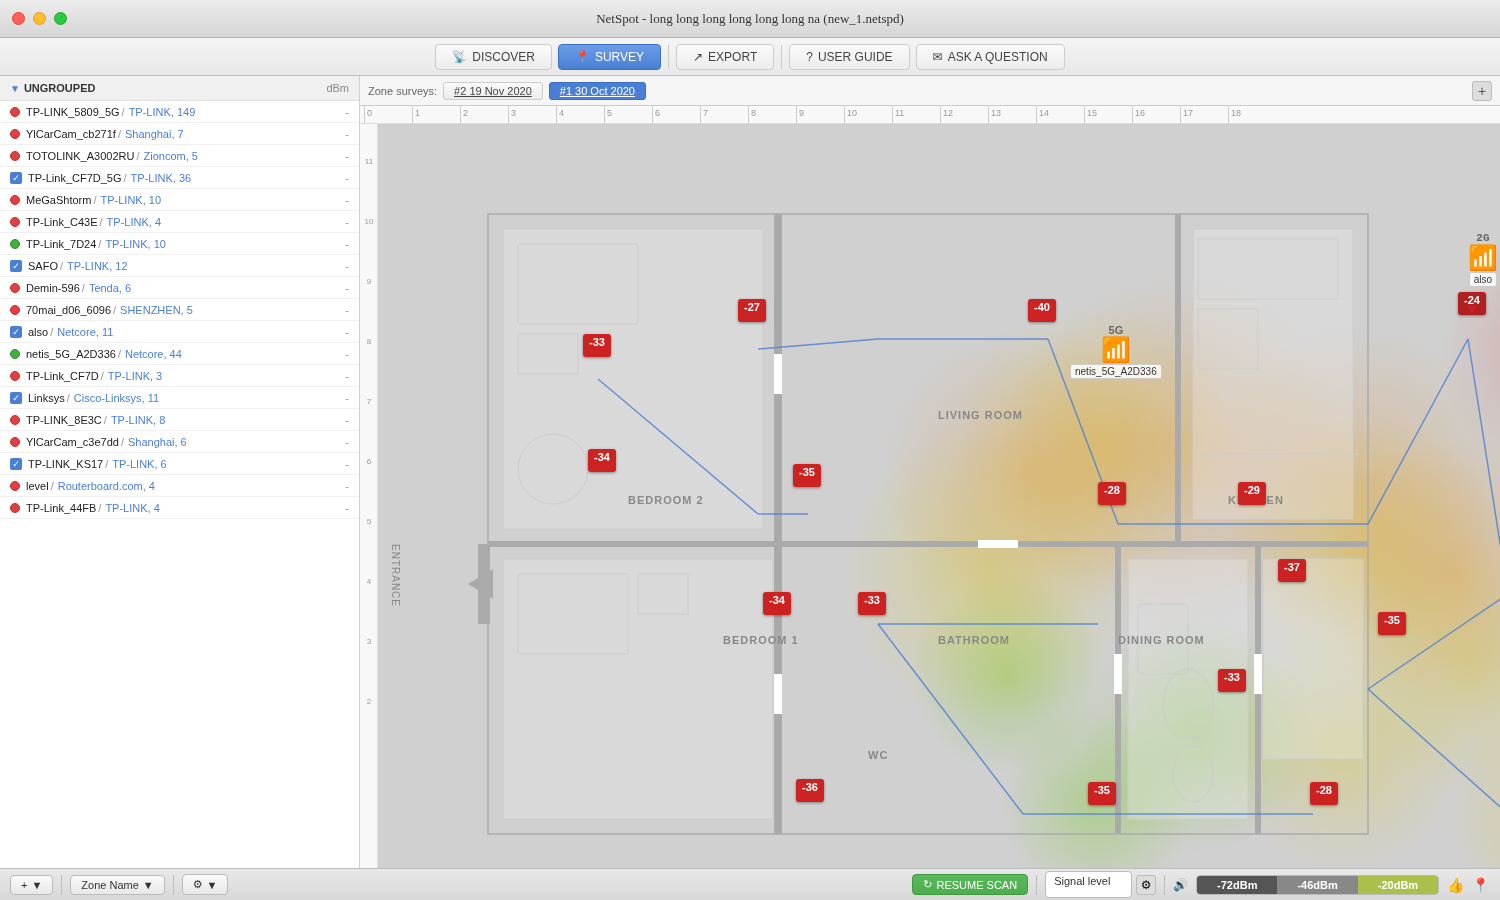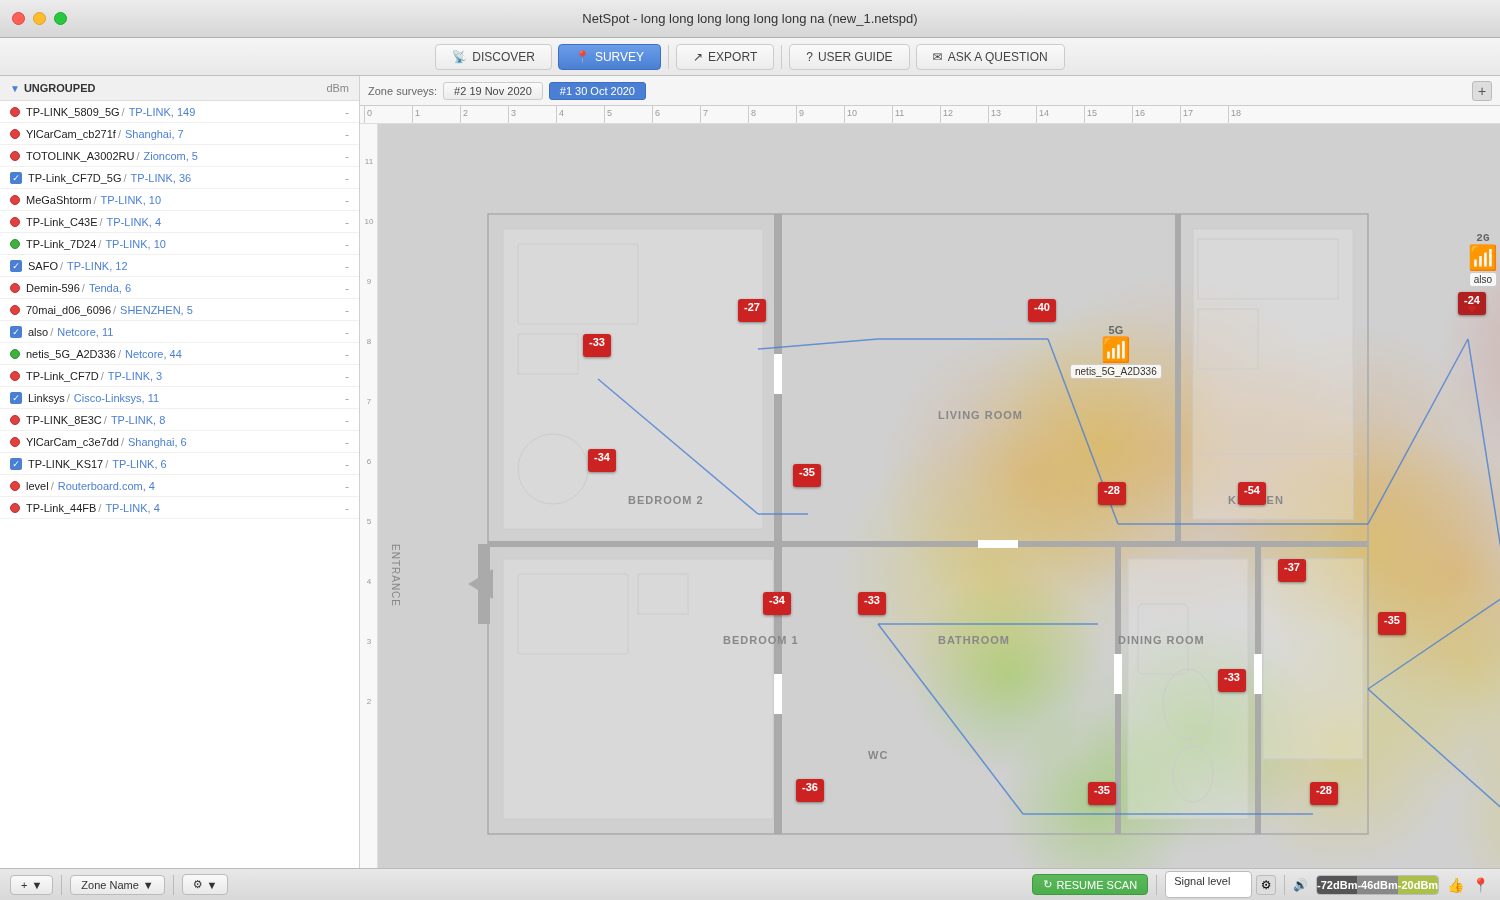--- a/index.html
+++ b/index.html
@@ -9,21 +9,21 @@
     #titlebar {
       height: 38px; background: linear-gradient(180deg, #ececec 0%, #d6d6d6 100%);
       display: flex; align-items: center; justify-content: center;
       position: relative; border-bottom: 1px solid #b0b0b0;
     }
     #titlebar .traffic-lights { position: absolute; left: 12px; display: flex; gap: 8px; }
     .tl { width: 13px; height: 13px; border-radius: 50%; }
     .tl.red { background: #ff5f57; border: 1px solid #e0443e; }
     .tl.yellow { background: #ffbd2e; border: 1px solid #dea123; }
     .tl.green { background: #28c940; border: 1px solid #1aab29; }
-    #titlebar .title { font-size: 13px; color: #333; font-weight: 500; }
+    #titlebar .title { font-size: 13px; color: #333; font-weight: 500; font-family: Liberation Serif, serif; }
 
     
     #toolbar {
       height: 38px; background: linear-gradient(180deg, #f5f5f5 0%, #e8e8e8 100%);
       display: flex; align-items: center; justify-content: center; gap: 0;
       border-bottom: 1px solid #c0c0c0;
     }
     .toolbar-btn {
       display: flex; align-items: center; gap: 5px;
       padding: 5px 16px; font-size: 12px; color: #444;
@@ -70,20 +70,21 @@
     #zone-bar {
       height: 30px; background: #f5f5f5; border-bottom: 1px solid #ccc;
       display: flex; align-items: center; padding: 0 8px; gap: 6px;
     }
     .zone-label { font-size: 11px; color: #666; }
     .zone-tab {
       padding: 2px 10px; font-size: 11px; border-radius: 3px;
       cursor: pointer; border: 1px solid #ccc;
       background: linear-gradient(180deg, #fafafa 0%, #ececec 100%);
       color: #444;
+      text-decoration: underline;
     }
     .zone-tab.active {
       background: #4a7fd4; color: white; border-color: #3a6fc4;
     }
     .zone-add { margin-left: auto; width: 20px; height: 20px; background: #ddd; border: 1px solid #bbb; border-radius: 3px; display: flex; align-items: center; justify-content: center; font-size: 14px; cursor: pointer; color: #555; }
 
     #ruler { height: 18px; background: #f8f8f8; border-bottom: 1px solid #ddd; position: relative; overflow: hidden; }
     .ruler-marks { display: flex; align-items: flex-end; height: 100%; padding-left: 4px; }
     .ruler-mark { font-size: 9px; color: #999; min-width: 48px; border-left: 1px solid #ccc; padding-left: 2px; height: 100%; display: flex; align-items: flex-start; padding-top: 2px; }
 
@@ -134,21 +135,21 @@
     .bottom-right { margin-left: auto; display: flex; align-items: center; gap: 8px; }
     .signal-select {
       padding: 3px 20px 10px 8px; font-size: 11px; border-radius: 4px;
       border: 1px solid #bbb; background: white; color: #333;
       appearance: none; -webkit-appearance: none; cursor: pointer;
     }
     .dbm-display {
       display: flex; align-items: center; gap: 0;
       border: 1px solid #bbb; border-radius: 4px; overflow: hidden;
     }
-    .dbm-seg { padding: 3px 0; font-size: 11px; font-weight: 600; }
+    .dbm-seg { padding: 3px 20px; font-size: 11px; font-weight: 600; }
     .dbm-seg.s1 { background: #555; color: white; }
     .dbm-seg.s2 { background: #888; color: white; }
     .dbm-seg.s3 { background: #aac04a; color: white; }
 
     
     #v-ruler { width: 18px; background: #f8f8f8; border-right: 1px solid #ddd; position: relative; }
 
     
     .entrance-label { position: absolute; font-size: 10px; color: #888; letter-spacing: 1px; writing-mode: vertical-rl; text-transform: uppercase; }
   </style>
@@ -488,21 +489,21 @@
         <div class="signal-marker" style="left:210px;top:325px;">
           <div class="signal-pin">-34</div>
         </div>
         <div class="signal-marker" style="left:415px;top:340px;">
           <div class="signal-pin">-35</div>
         </div>
         <div class="signal-marker" style="left:720px;top:358px;">
           <div class="signal-pin">-28</div>
         </div>
         <div class="signal-marker" style="left:860px;top:358px;">
-          <div class="signal-pin">-54</div>
+          <div class="signal-pin">-29</div>
         </div>
         <div class="signal-marker" style="left:385px;top:468px;">
           <div class="signal-pin">-34</div>
         </div>
         <div class="signal-marker" style="left:480px;top:468px;">
           <div class="signal-pin">-33</div>
         </div>
         <div class="signal-marker" style="left:900px;top:435px;">
           <div class="signal-pin">-37</div>
         </div>

